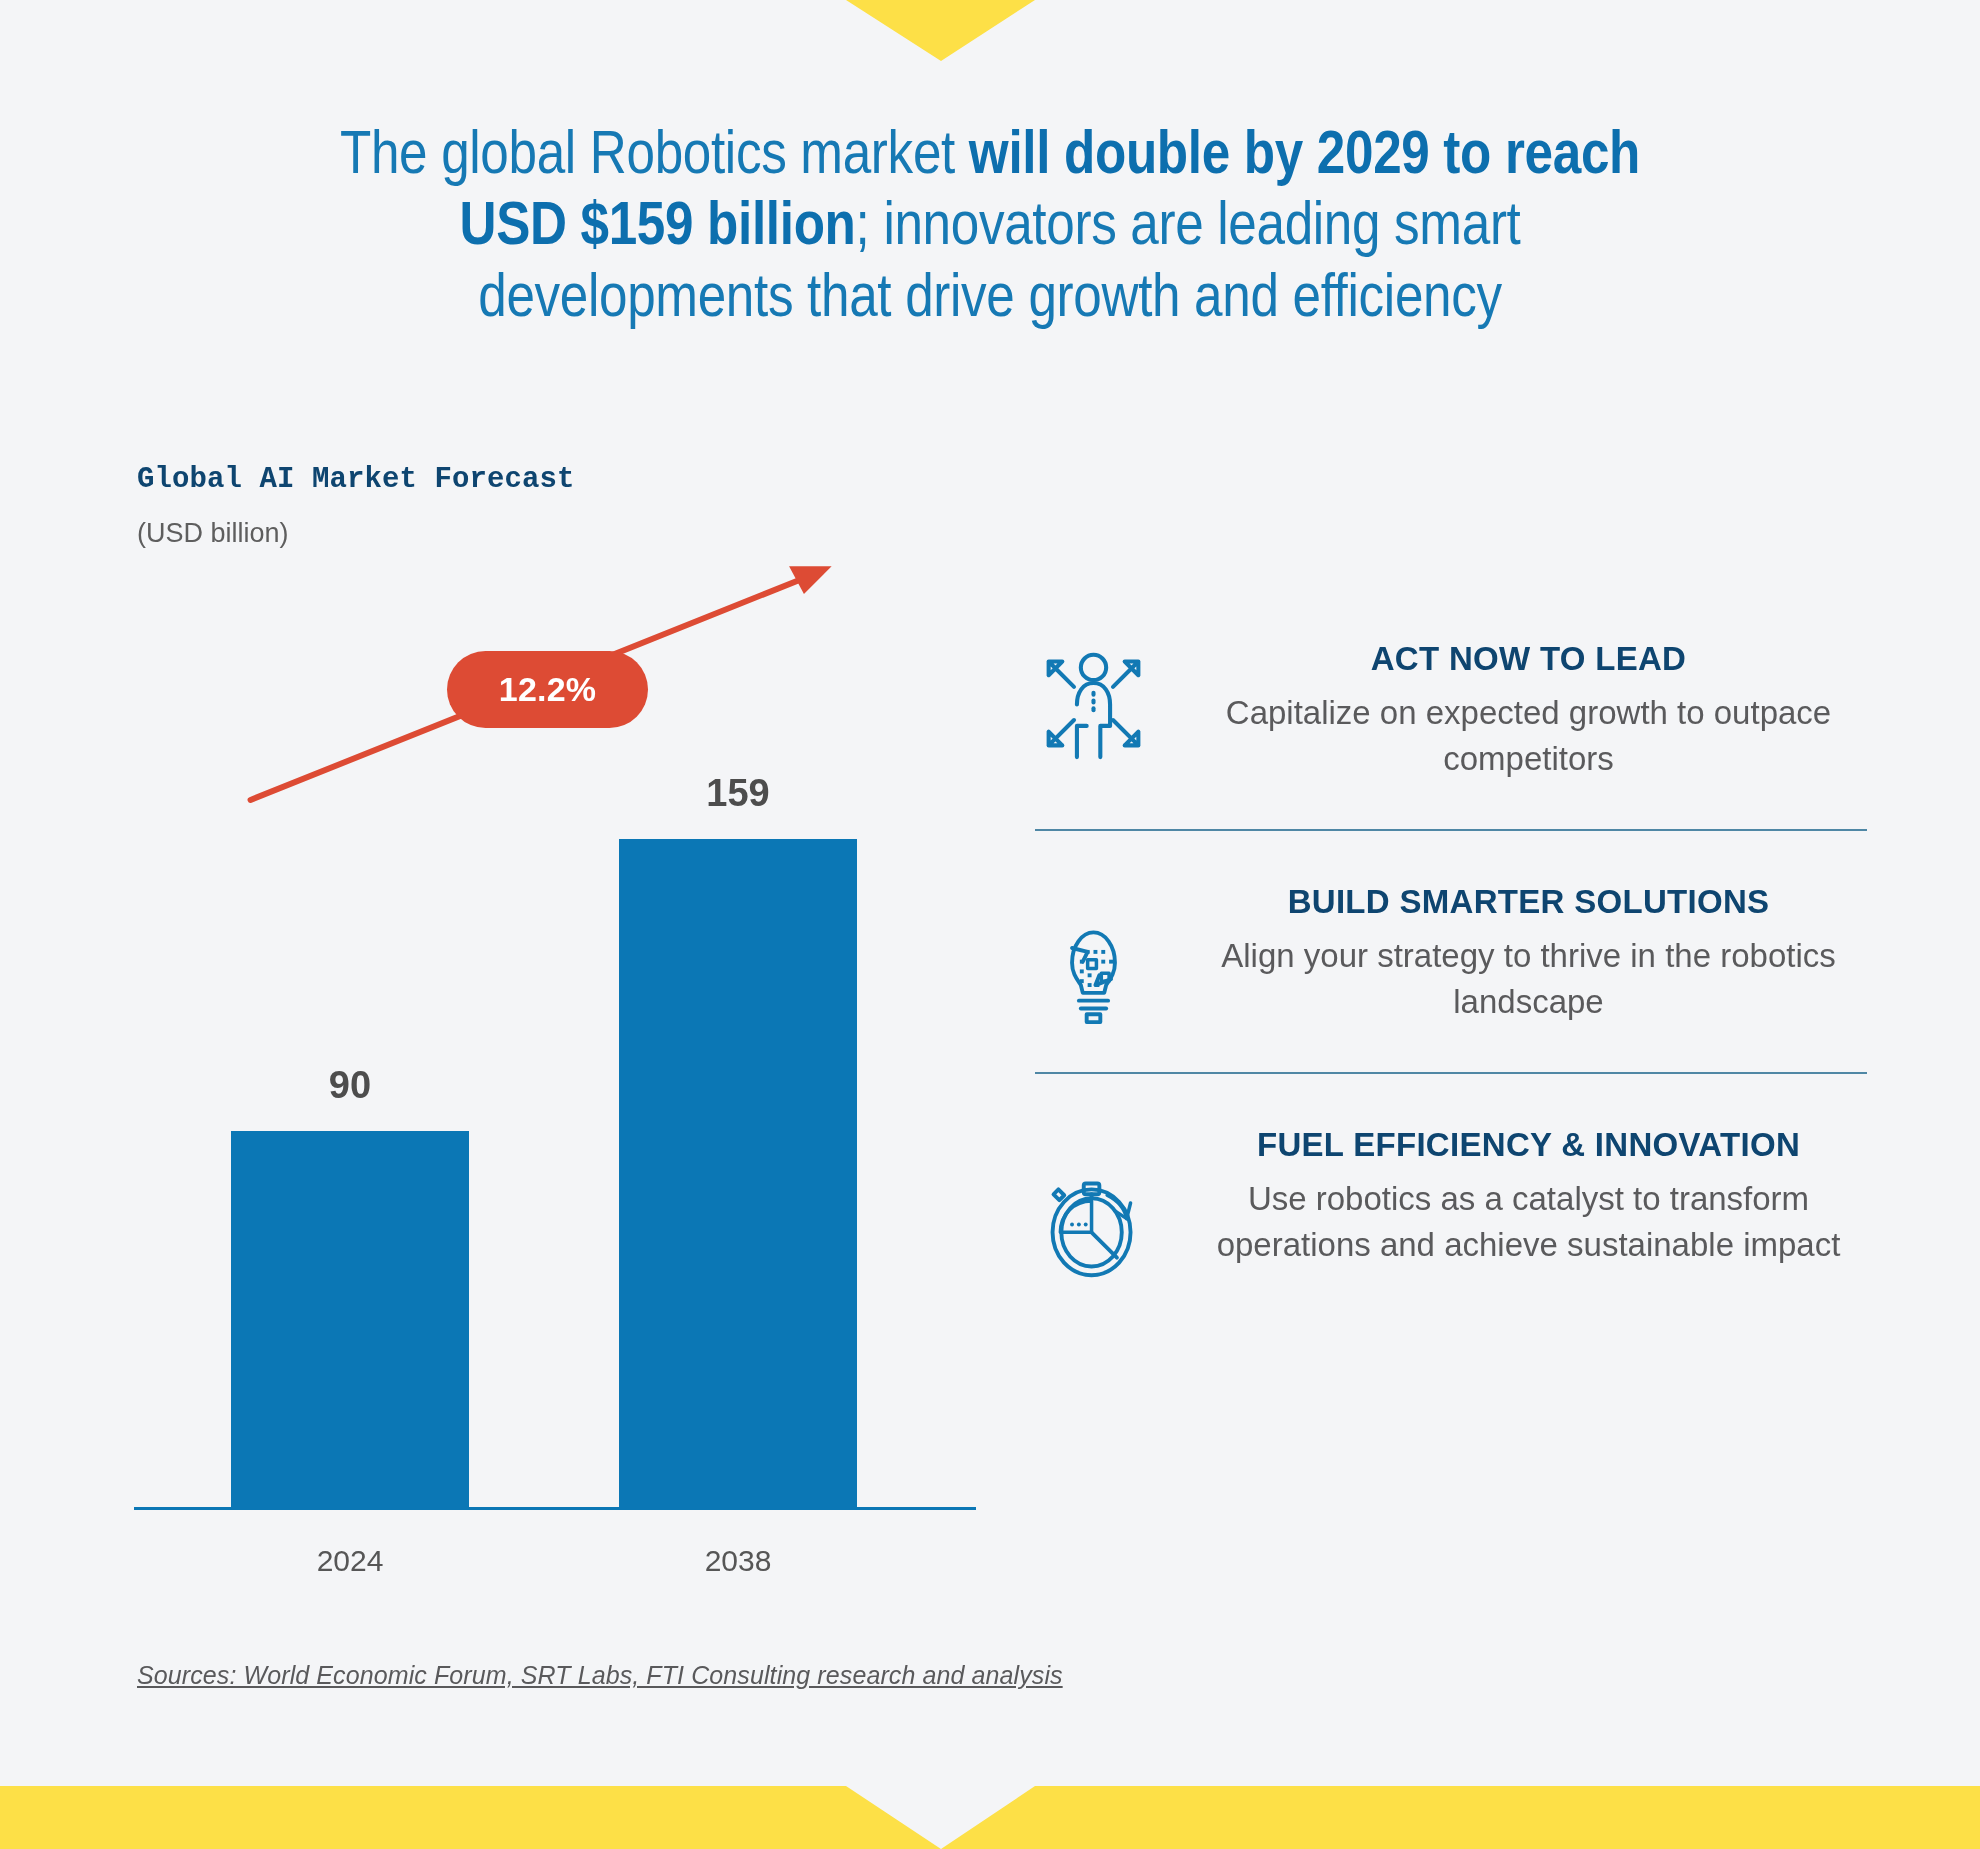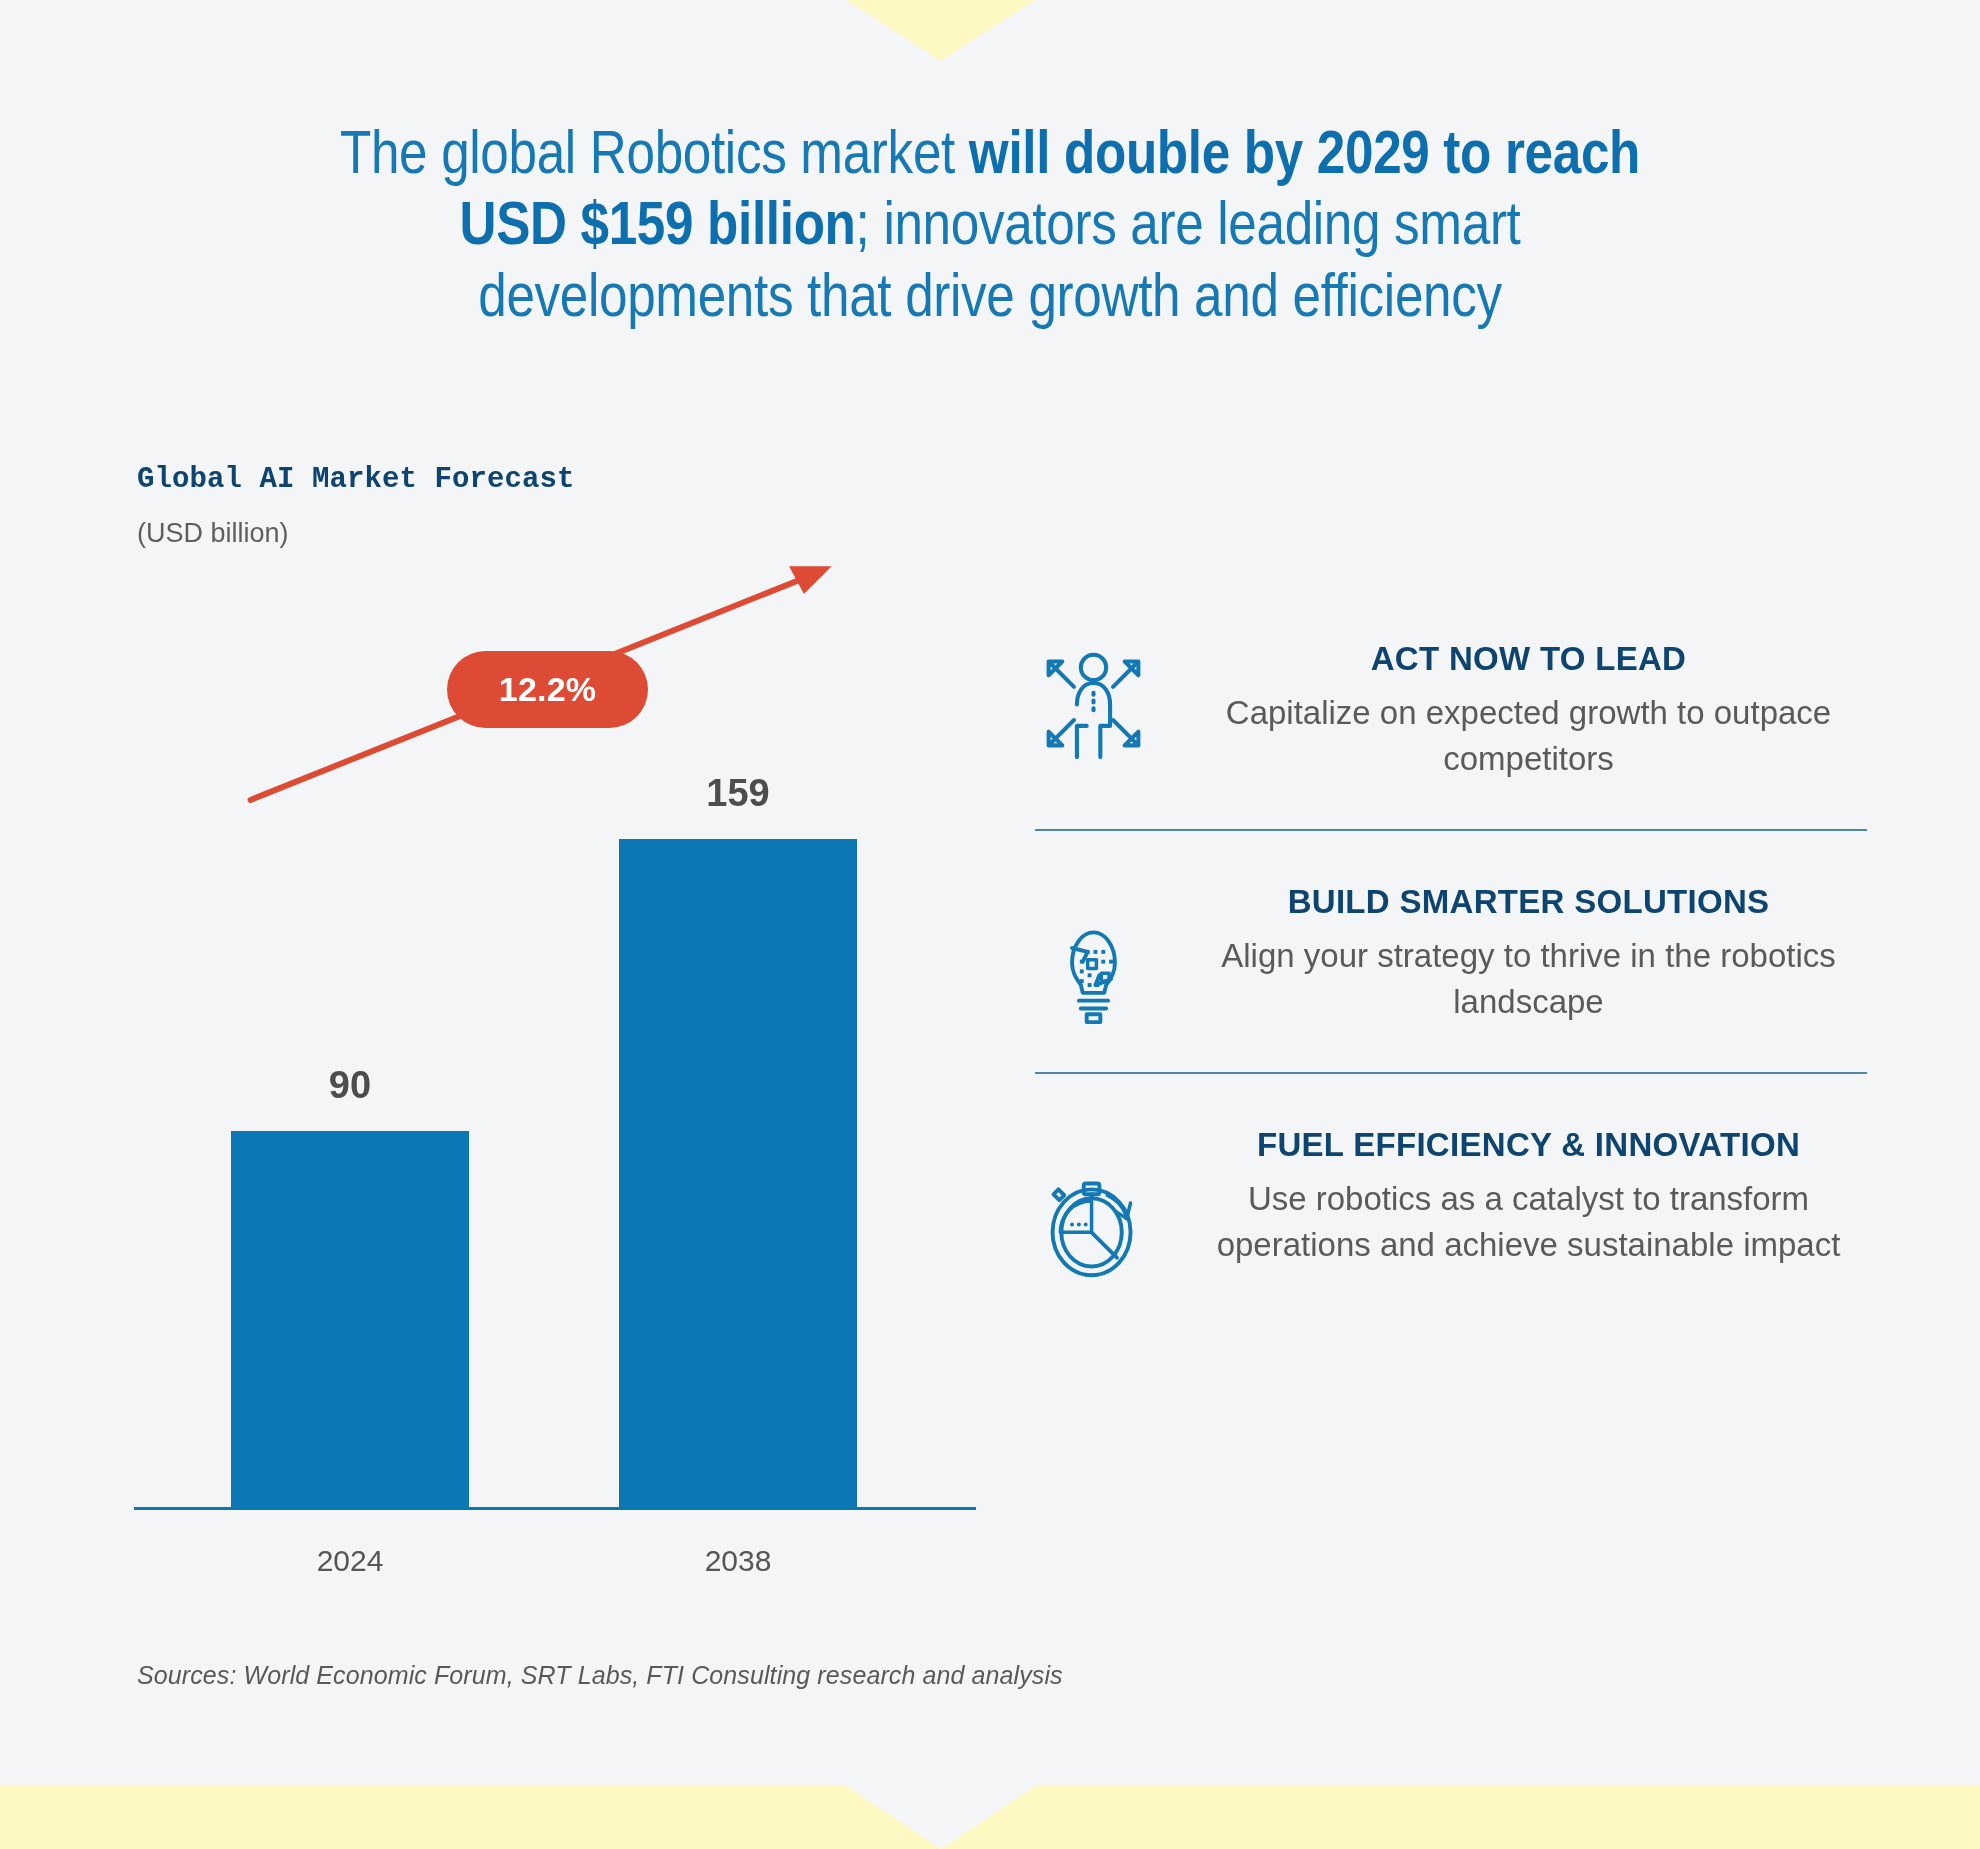--- a/index.html
+++ b/index.html
@@ -10,21 +10,21 @@
   body {
     width: 1980px;
     height: 1849px;
     font-family: "Liberation Sans", sans-serif;
     overflow: hidden;
   }
   #root {
     position: relative;
     width: 1980px;
     height: 1849px;
-    background: #fef9c3;
+    background: #fde047;
   }
   
   .panel {
     position: absolute;
     left: 0; top: 0;
     width: 1980px;
     height: 1849px;
     background: #f4f5f7;
     -webkit-clip-path: polygon(
         0 0,
@@ -155,20 +155,21 @@
   }
 
   .sources {
     position: absolute;
     left: 137px;
     top: 1661px;
     font-size: 25px;
     font-style: italic;
     color: #59595b;
     letter-spacing: 0.1px;
+    text-decoration: underline;
   }
 
   
   .right-col {
     position: absolute;
     left: 1035px;
     top: 634px;
     width: 832px;
   }
   .point {

